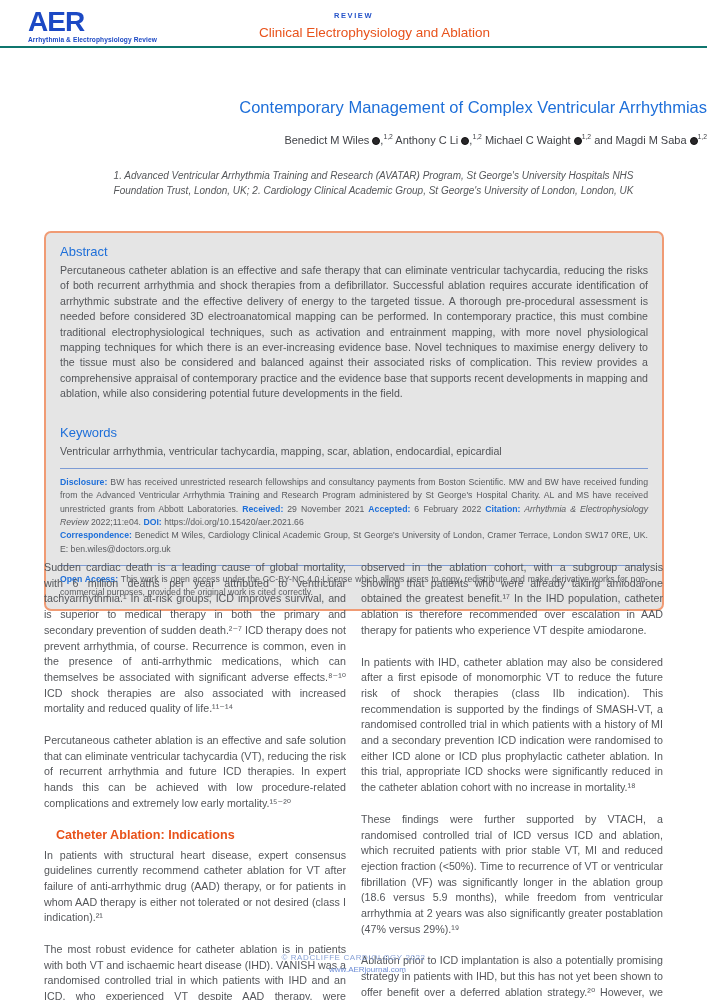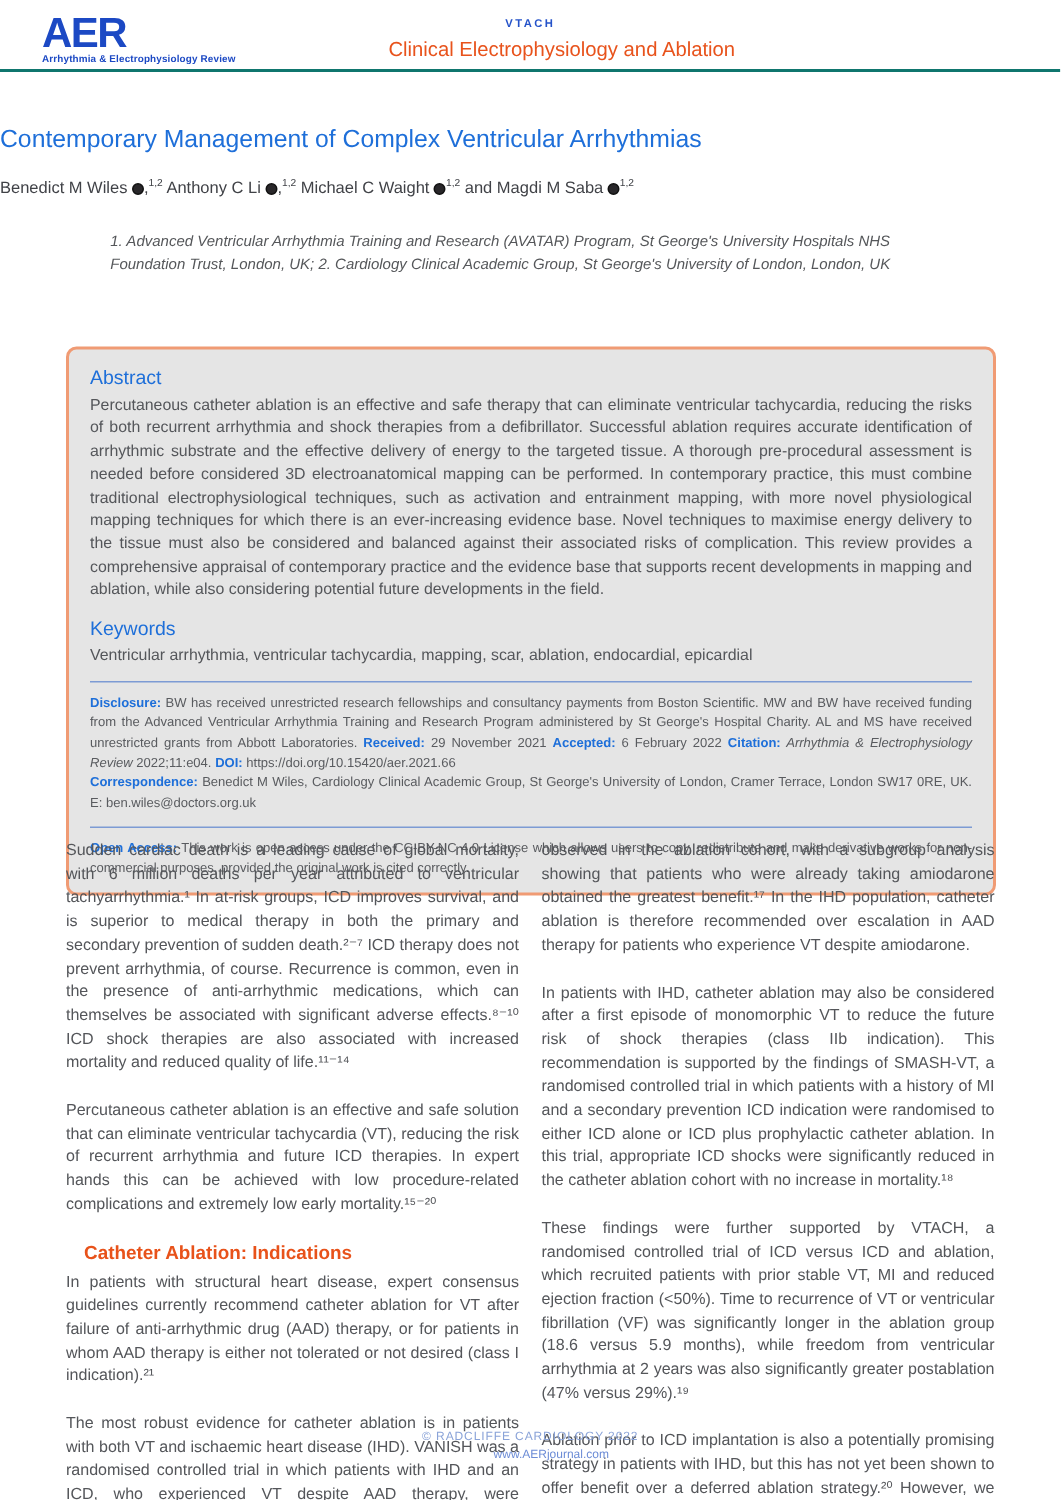--- a/index.html
+++ b/index.html
@@ -18,21 +18,21 @@
   .logo { position:absolute; left:28px; top:9px; width:180px; }
   .logo-aer {
     font-size:28px; line-height:26px; font-weight:800;
     color:#1c49c4; letter-spacing:-1px;
   }
   .logo-tag { font-size:6.6px; font-weight:700; color:#1c49c4; margin-top:1px; letter-spacing:0.1px; }
   .header-center { position:absolute; left:0; right:0; top:11px; text-align:center; }
   .review-label { font-size:7.5px; font-weight:700; letter-spacing:1.6px; color:#2553c9; }
   .section-title { font-size:13.5px; color:#e8531c; margin-top:5px; font-weight:400;padding-left:42px; }
   
-  .title-block { text-align:left; padding-top:36px; }
+  .title-block { text-align:right; padding-top:50px; }
   .article-title { font-size:16.5px; font-weight:500; color:#1e6fd9; }
   .authors { margin-top:16px; font-size:11px; color:#404247; font-weight:500; }
   .authors sup { font-size:6.8px; color:#404247; }
   .orcid {
     display:inline-block; width:8px; height:8px; border-radius:50%;
     background:#29272a; vertical-align:-1px; margin-left:3px;
     border:1px solid #111;
   }
   .affiliations {
     margin:22px auto 0 auto; width:560px;
@@ -43,21 +43,21 @@
   .abstract-box {
     position:absolute; left:44px; top:231px; width:620px;
     border:2px solid #f09b74; border-radius:7px;
     padding:11px 14px 10px 14px;
     background:#e5e5e5;
   }
   .box-heading { font-size:13px; font-weight:400; color:#1e6fd9; margin-bottom:4px; }
   .abstract-text, .keywords-text {
     font-size:10.6px; line-height:15.4px; color:#54565a; text-align:justify;
   }
-  .keywords-block { margin-top:9px; }
+  .keywords-block { margin-top:23px; }
   .keywords-text { text-align:left; }
   .inner-hr { border:none; border-top:1px solid #7d9bd4; margin:9px 0 7px 0; }
   .meta-text {
     font-size:8.7px; line-height:13.3px; color:#595b5f; text-align:justify;
   }
   .meta-text .lbl { color:#1e6fd9; font-weight:700; }
   .meta-text .ital { font-style:italic; }
   .meta-text a { color:#595b5f; text-decoration:none; }
   
   .columns {
@@ -85,21 +85,21 @@
 <body>
 
 <div class="page">
 
   <div class="header">
     <div class="logo">
       <div class="logo-aer">AER</div>
       <div class="logo-tag">Arrhythmia &amp; Electrophysiology Review</div>
     </div>
     <div class="header-center">
-      <div class="review-label">VTACH</div>
+      <div class="review-label">REVIEW</div>
       <div class="section-title">Clinical Electrophysiology and Ablation</div>
     </div>
   </div>
 
   <div class="title-block">
     <div class="article-title">Contemporary Management of Complex Ventricular Arrhythmias</div>
     <div class="authors"><span>Benedict M Wiles</span><span class="orcid"></span><span>,</span><sup>1,2</sup><span> </span><span>Anthony C Li</span><span class="orcid"></span><span>,</span><sup>1,2</sup><span> </span><span>Michael C Waight</span><span class="orcid"></span><span></span><sup>1,2</sup><span> and </span><span>Magdi M Saba</span><span class="orcid"></span><span></span><sup>1,2</sup></div>
     <div class="affiliations">1. Advanced Ventricular Arrhythmia Training and Research (AVATAR) Program, St George's University Hospitals NHS Foundation Trust, London, UK; 2. Cardiology Clinical Academic Group, St George's University of London, London, UK</div>
   </div>
 

